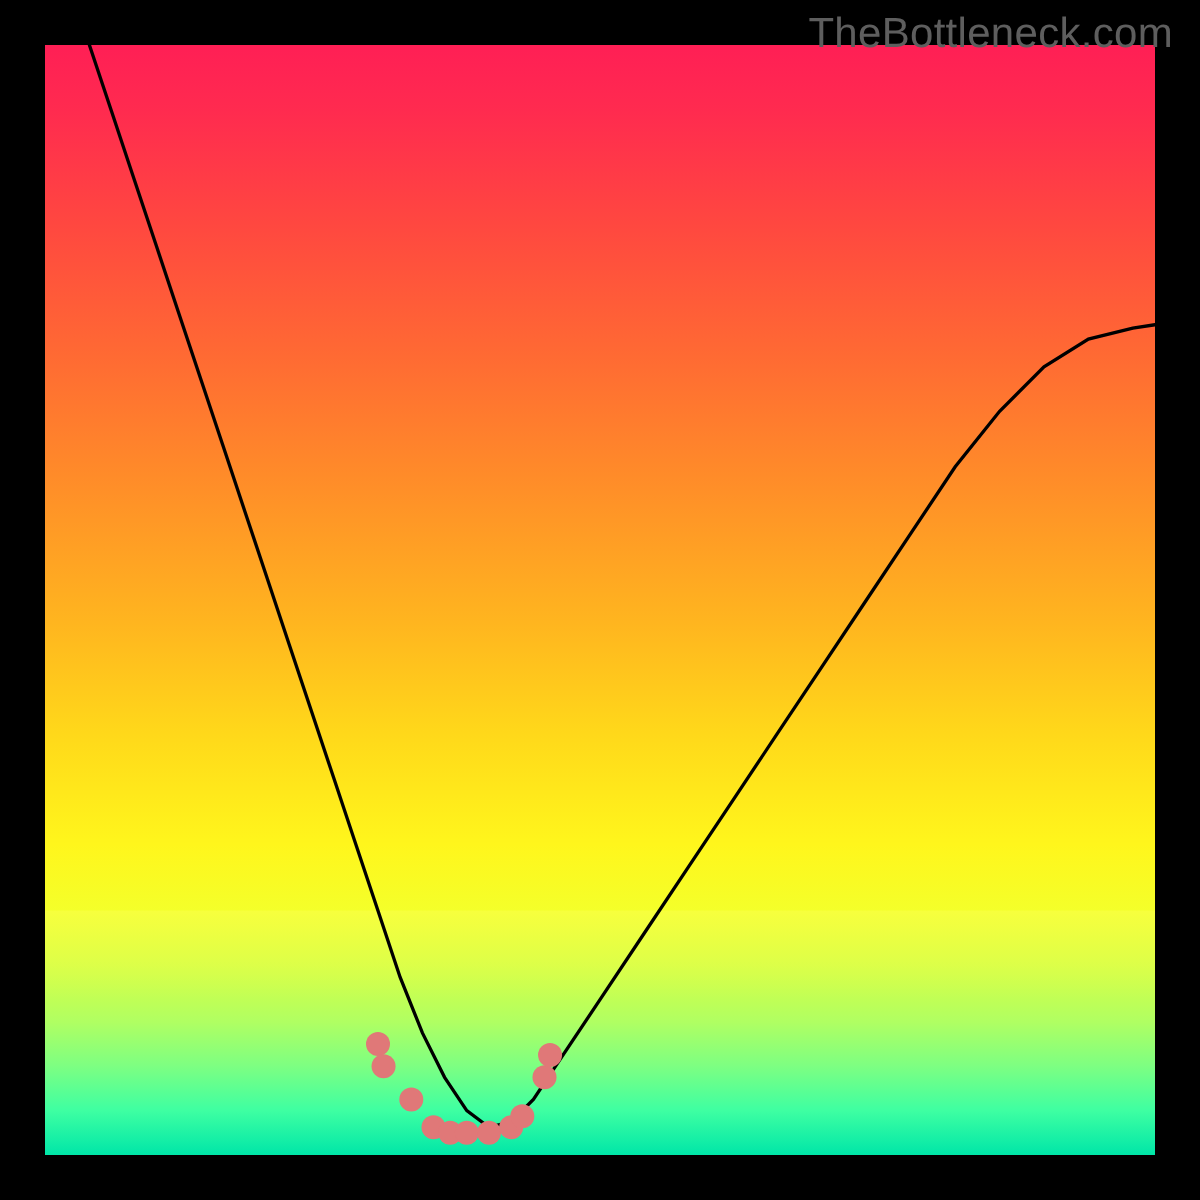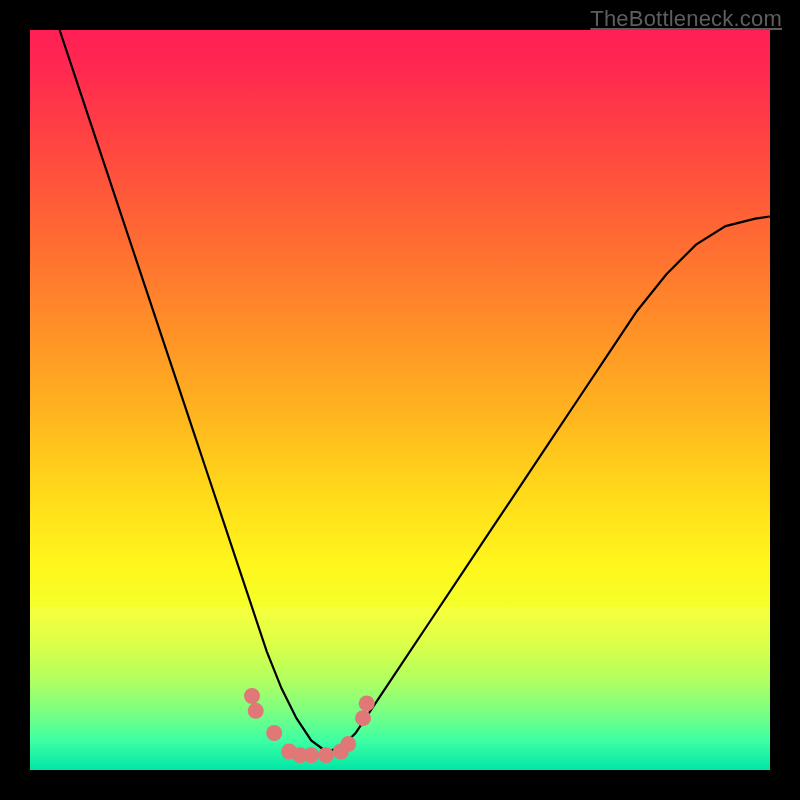--- a/index.html
+++ b/index.html
@@ -57,25 +57,24 @@
   }
   svg.curve {
     position: absolute;
     inset: 0;
   }
   .watermark {
     position: absolute;
     top: 6px;
     right: 18px;
     color: #5e5e5e;
-    font-size: 22px;
+    font-size: 28px;
     font-weight: 500;
     letter-spacing: 0.2px;
     user-select: none;
-    text-decoration: underline;
   }
 </style>
 </head>
 <body>
 
 <div class="frame">
   <div class="plot-area">
     <div class="gradient"></div>
     <div class="band-yellow"></div>
     <svg class="curve" viewBox="0 0 740 740" preserveAspectRatio="none">

